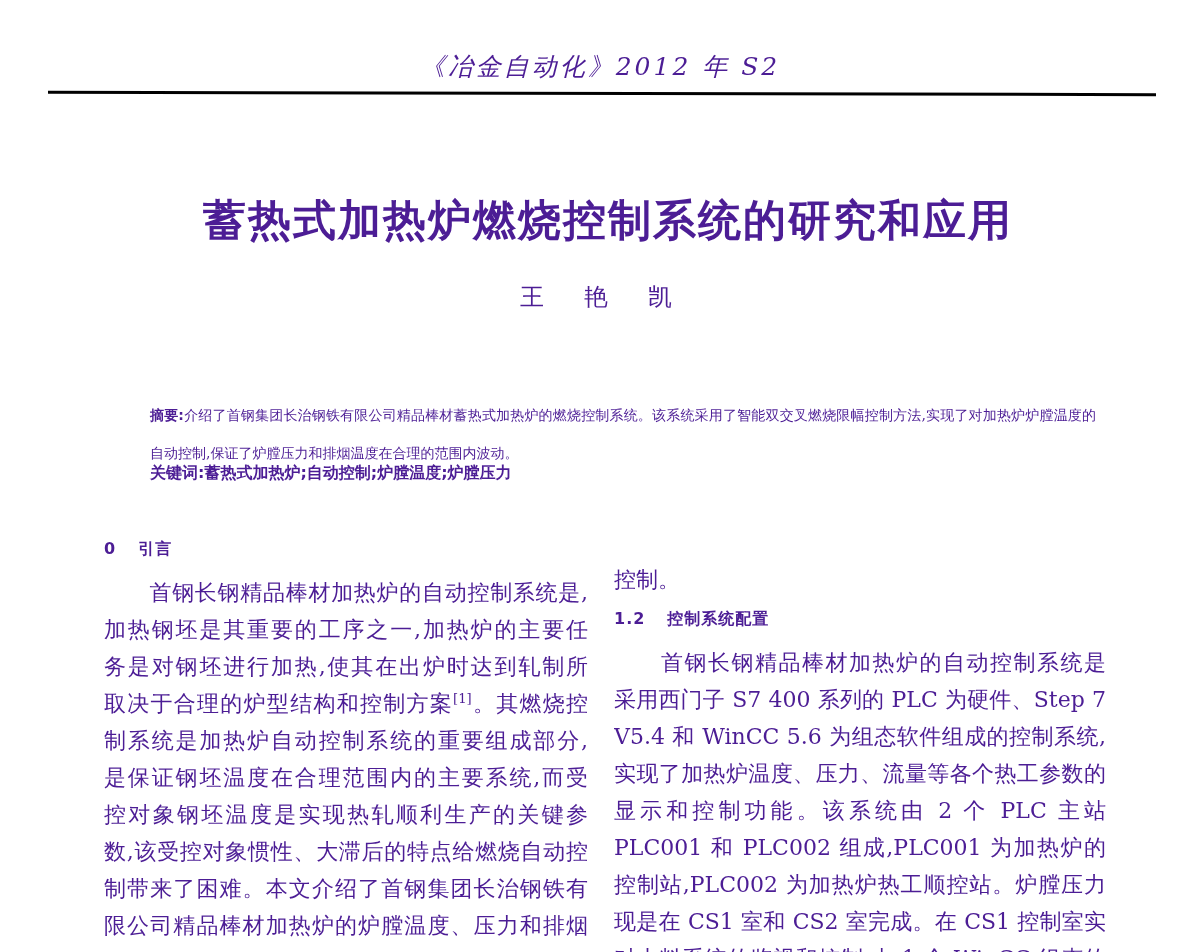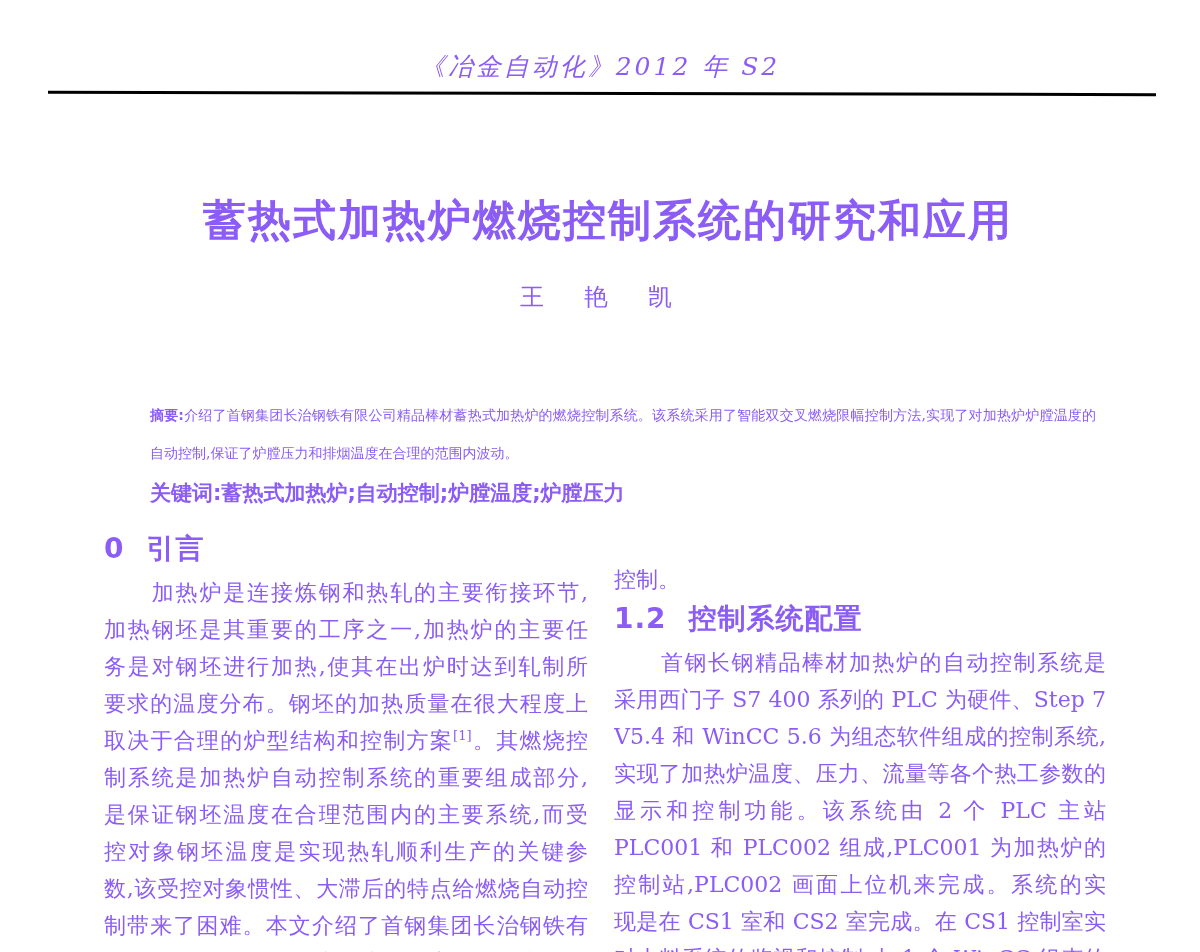--- a/index.html
+++ b/index.html
@@ -2,21 +2,21 @@
 <html><head>
 <meta charset="utf-8">
 <style>
   html, body { margin: 0; padding: 0; background: #ffffff; }
   .page {
     position: relative;
     width: 1200px;
     height: 952px;
     background: #ffffff;
     overflow: hidden;
-    color: #8b5cf6;
+    color: #4c1d95;
     font-family: "DejaVu Serif", "Liberation Serif", serif;
   }
   .journal-header {
     position: absolute;
     top: 50px; left: 0;
     width: 100%;
     text-align: center;
     font-size: 25px;
     letter-spacing: 3px;
     font-style: italic;
@@ -61,40 +61,40 @@
     font-size: 14px;
     line-height: 38px;
     text-align: justify;
   }
   .block-label {
     font-weight: 700;
     font-family: "DejaVu Sans", "Liberation Sans", sans-serif;
   }
   .keywords {
     position: absolute;
-    top: 476px; left: 150px;
+    top: 456px; left: 150px;
     width: 946px;
-    font-size: 21px;
+    font-size: 16px;
     line-height: 34px;
     font-weight: 700;
     font-family: "DejaVu Sans", "Liberation Sans", sans-serif;
   }
   .columns {
     position: absolute;
     top: 528px; left: 104px;
     width: 1002px;
     display: flex;
     gap: 26px;
   }
   .col-left  { width: 484px; }
   .col-right { width: 492px; }
   .sec-heading {
     font-family: "DejaVu Sans", "Liberation Sans", sans-serif;
     font-weight: 700;
-    font-size: 28px;
+    font-size: 16px;
     height: 46px;
     line-height: 42px;
     letter-spacing: 1px;
     white-space: nowrap;
   }
   .sec-num { margin-right: 22px; }
   .line {
     font-size: 22px;
     line-height: 37px;
     height: 37px;
@@ -130,24 +130,23 @@
 
   <div class="keywords"><span class="block-label">关键词:</span><span>蓄热式加热炉;自动控制;炉膛温度;炉膛压力</span></div>
 
   <div class="columns">
 
     <div class="col-left">
       <div class="sec-heading">
         <span class="sec-num">0</span><span class="sec-title">引言</span>
       </div>
       <div class="lines">
-          <div class="line">　　加热炉是连接炼钢和热轧的主要衔接环节,</div>
+          <div class="line">　　首钢长钢精品棒材加热炉的自动控制系统是,</div>
           <div class="line">加热钢坯是其重要的工序之一,加热炉的主要任</div>
           <div class="line">务是对钢坯进行加热,使其在出炉时达到轧制所</div>
-          <div class="line">要求的温度分布。钢坯的加热质量在很大程度上</div>
           <div class="line">取决于合理的炉型结构和控制方案<sup>[1]</sup>。其燃烧控</div>
           <div class="line">制系统是加热炉自动控制系统的重要组成部分,</div>
           <div class="line">是保证钢坯温度在合理范围内的主要系统,而受</div>
           <div class="line">控对象钢坯温度是实现热轧顺利生产的关键参</div>
           <div class="line">数,该受控对象惯性、大滞后的特点给燃烧自动控</div>
           <div class="line">制带来了困难。本文介绍了首钢集团长治钢铁有</div>
           <div class="line">限公司精品棒材加热炉的炉膛温度、压力和排烟</div>
         </div>
     </div>
 
@@ -156,21 +155,21 @@
       <div class="sec-heading">
         <span class="sec-num">1.2</span><span class="sec-title">控制系统配置</span>
       </div>
       <div class="lines">
           <div class="line">　　首钢长钢精品棒材加热炉的自动控制系统是</div>
           <div class="line">采用西门子 S7 400 系列的 PLC 为硬件、Step 7</div>
           <div class="line">V5.4 和 WinCC 5.6 为组态软件组成的控制系统,</div>
           <div class="line">实现了加热炉温度、压力、流量等各个热工参数的</div>
           <div class="line">显示和控制功能。该系统由 2 个 PLC 主站</div>
           <div class="line">PLC001 和 PLC002 组成,PLC001 为加热炉的燃烧</div>
-          <div class="line">控制站,PLC002 画面上位机来完成。系统的实</div>
+          <div class="line">控制站,PLC002 为加热炉热工顺控站。炉膛压力</div>
           <div class="line">现是在 CS1 室和 CS2 室完成。在 CS1 控制室实现</div>
           <div class="line">对上料系统的监视和控制,由 1 个 WinCC 组态的</div>
           <div class="line">画面上位机来完成。该上位机采用 Windows XP</div>
         </div>
     </div>
 
   </div>
 </div>
 
 </body></html>

